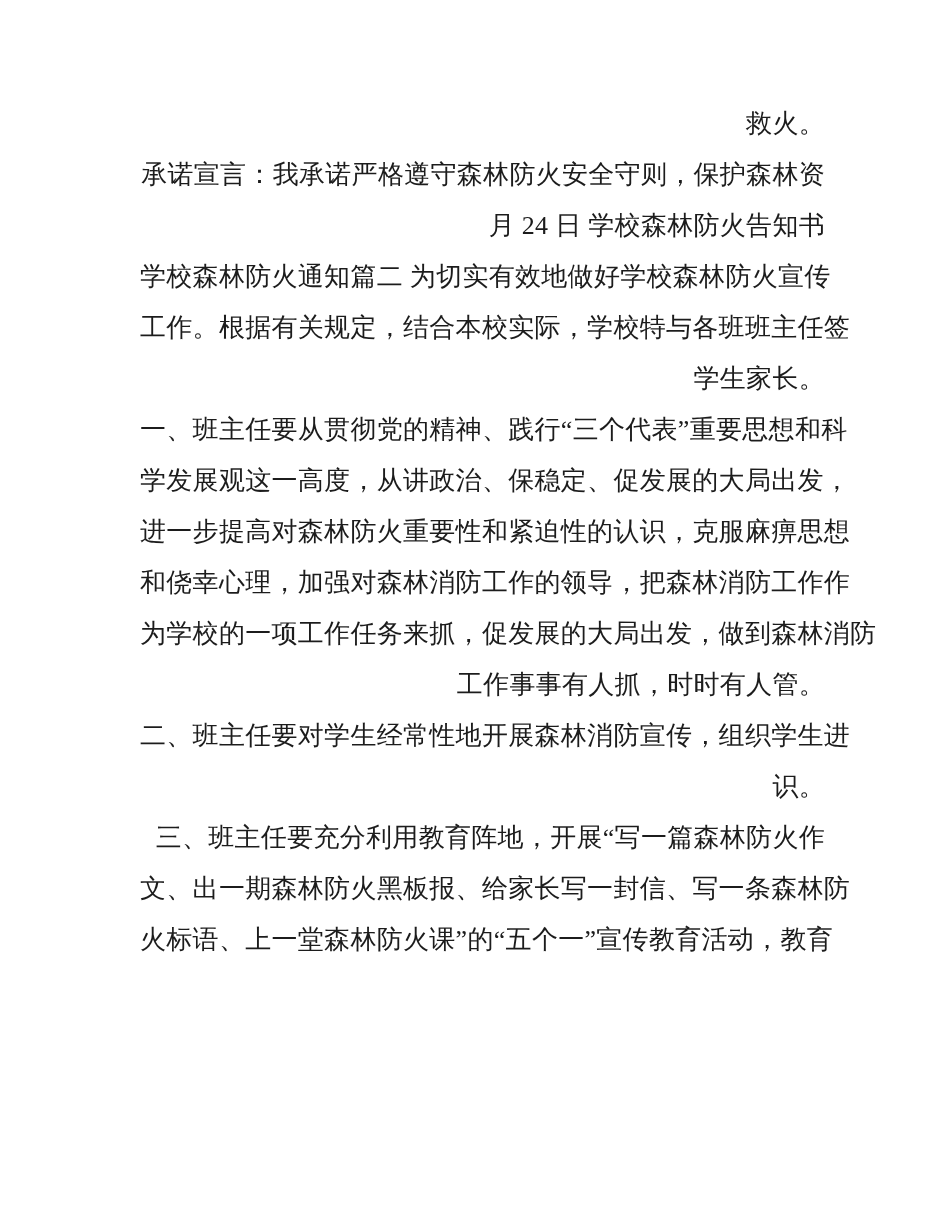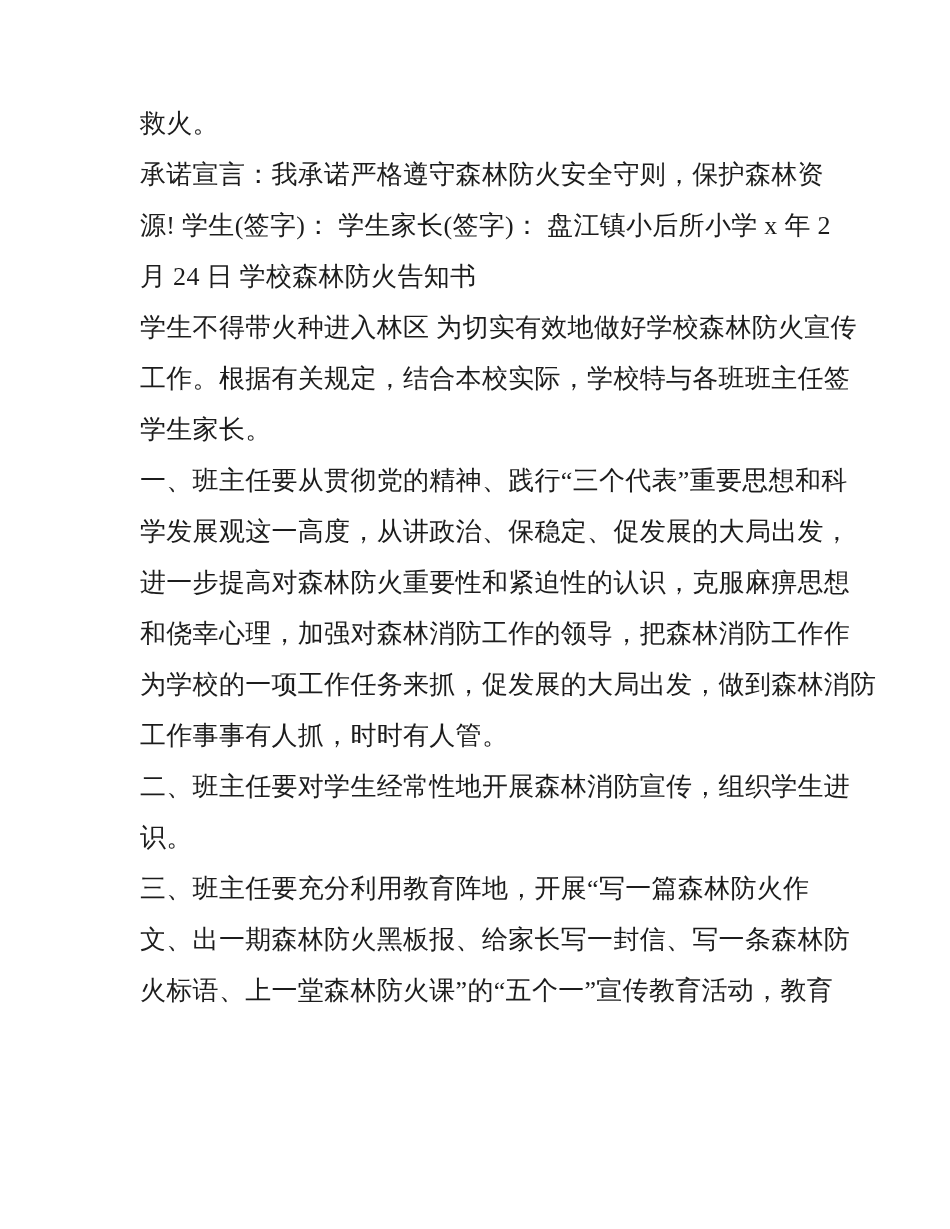--- a/index.html
+++ b/index.html
@@ -29,26 +29,25 @@
     letter-spacing: 0.3px;
     white-space: nowrap;
     font-weight: 400;
     text-rendering: optimizeLegibility;
   }
 </style>
 </head>
 <body>
 
 <div class="page">
-  <div class="doc-body" id="doc-body" style="color: rgb(28, 28, 28);">
+  <div class="doc-body" id="doc-body" style="color: rgb(28, 28, 28); text-align: right;">
       <div class="text-line">救火。</div>
       <div class="text-line">承诺宣言：我承诺严格遵守森林防火安全守则，保护森林资</div>
-      <div class="text-line">源! 学生(签字)：  学生家长(签字)：  盘江镇小后所小学 x 年 2</div>
       <div class="text-line">月 24 日 学校森林防火告知书</div>
-      <div class="text-line">学生不得带火种进入林区 为切实有效地做好学校森林防火宣传</div>
+      <div class="text-line">学校森林防火通知篇二 为切实有效地做好学校森林防火宣传</div>
       <div class="text-line">工作。根据有关规定，结合本校实际，学校特与各班班主任签</div>
       <div class="text-line">学生家长。</div>
       <div class="text-line">一、班主任要从贯彻党的精神、践行“三个代表”重要思想和科</div>
       <div class="text-line">学发展观这一高度，从讲政治、保稳定、促发展的大局出发，</div>
       <div class="text-line">进一步提高对森林防火重要性和紧迫性的认识，克服麻痹思想</div>
       <div class="text-line">和侥幸心理，加强对森林消防工作的领导，把森林消防工作作</div>
       <div class="text-line">为学校的一项工作任务来抓，促发展的大局出发，做到森林消防</div>
       <div class="text-line">工作事事有人抓，时时有人管。</div>
       <div class="text-line">二、班主任要对学生经常性地开展森林消防宣传，组织学生进</div>
       <div class="text-line">识。</div>

